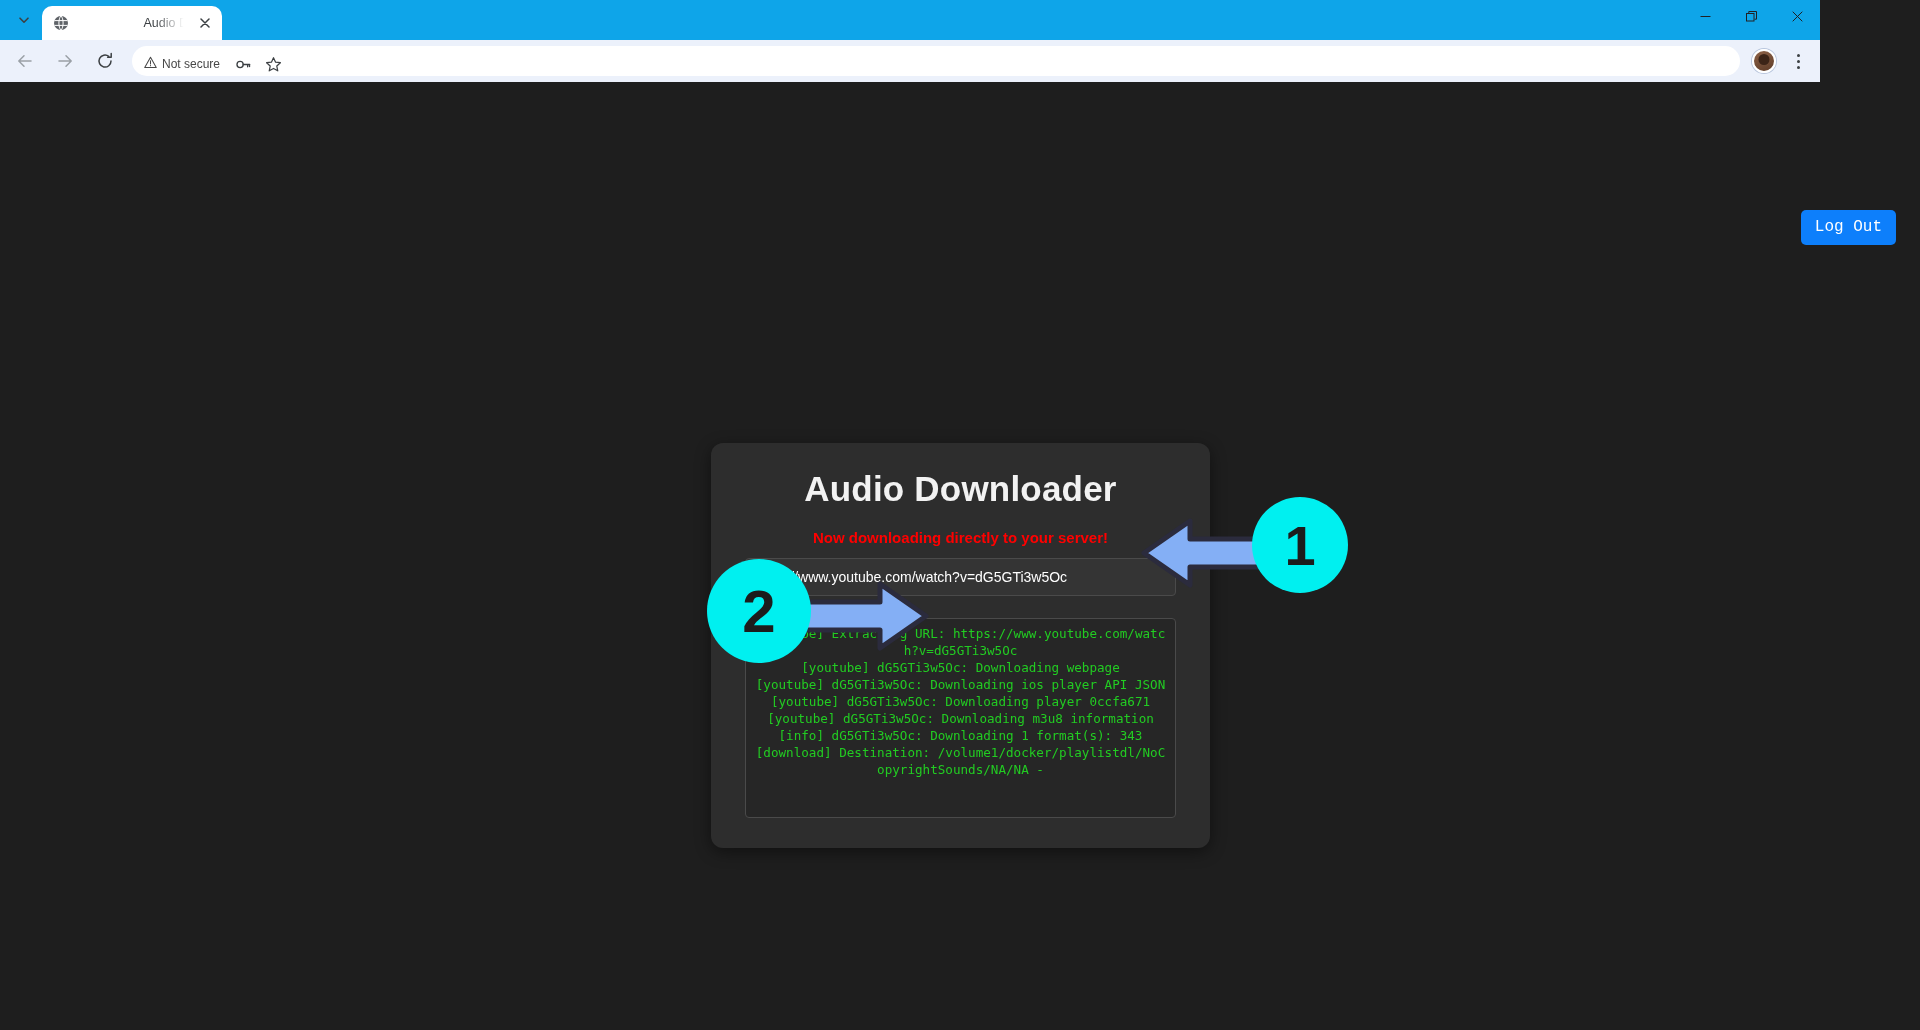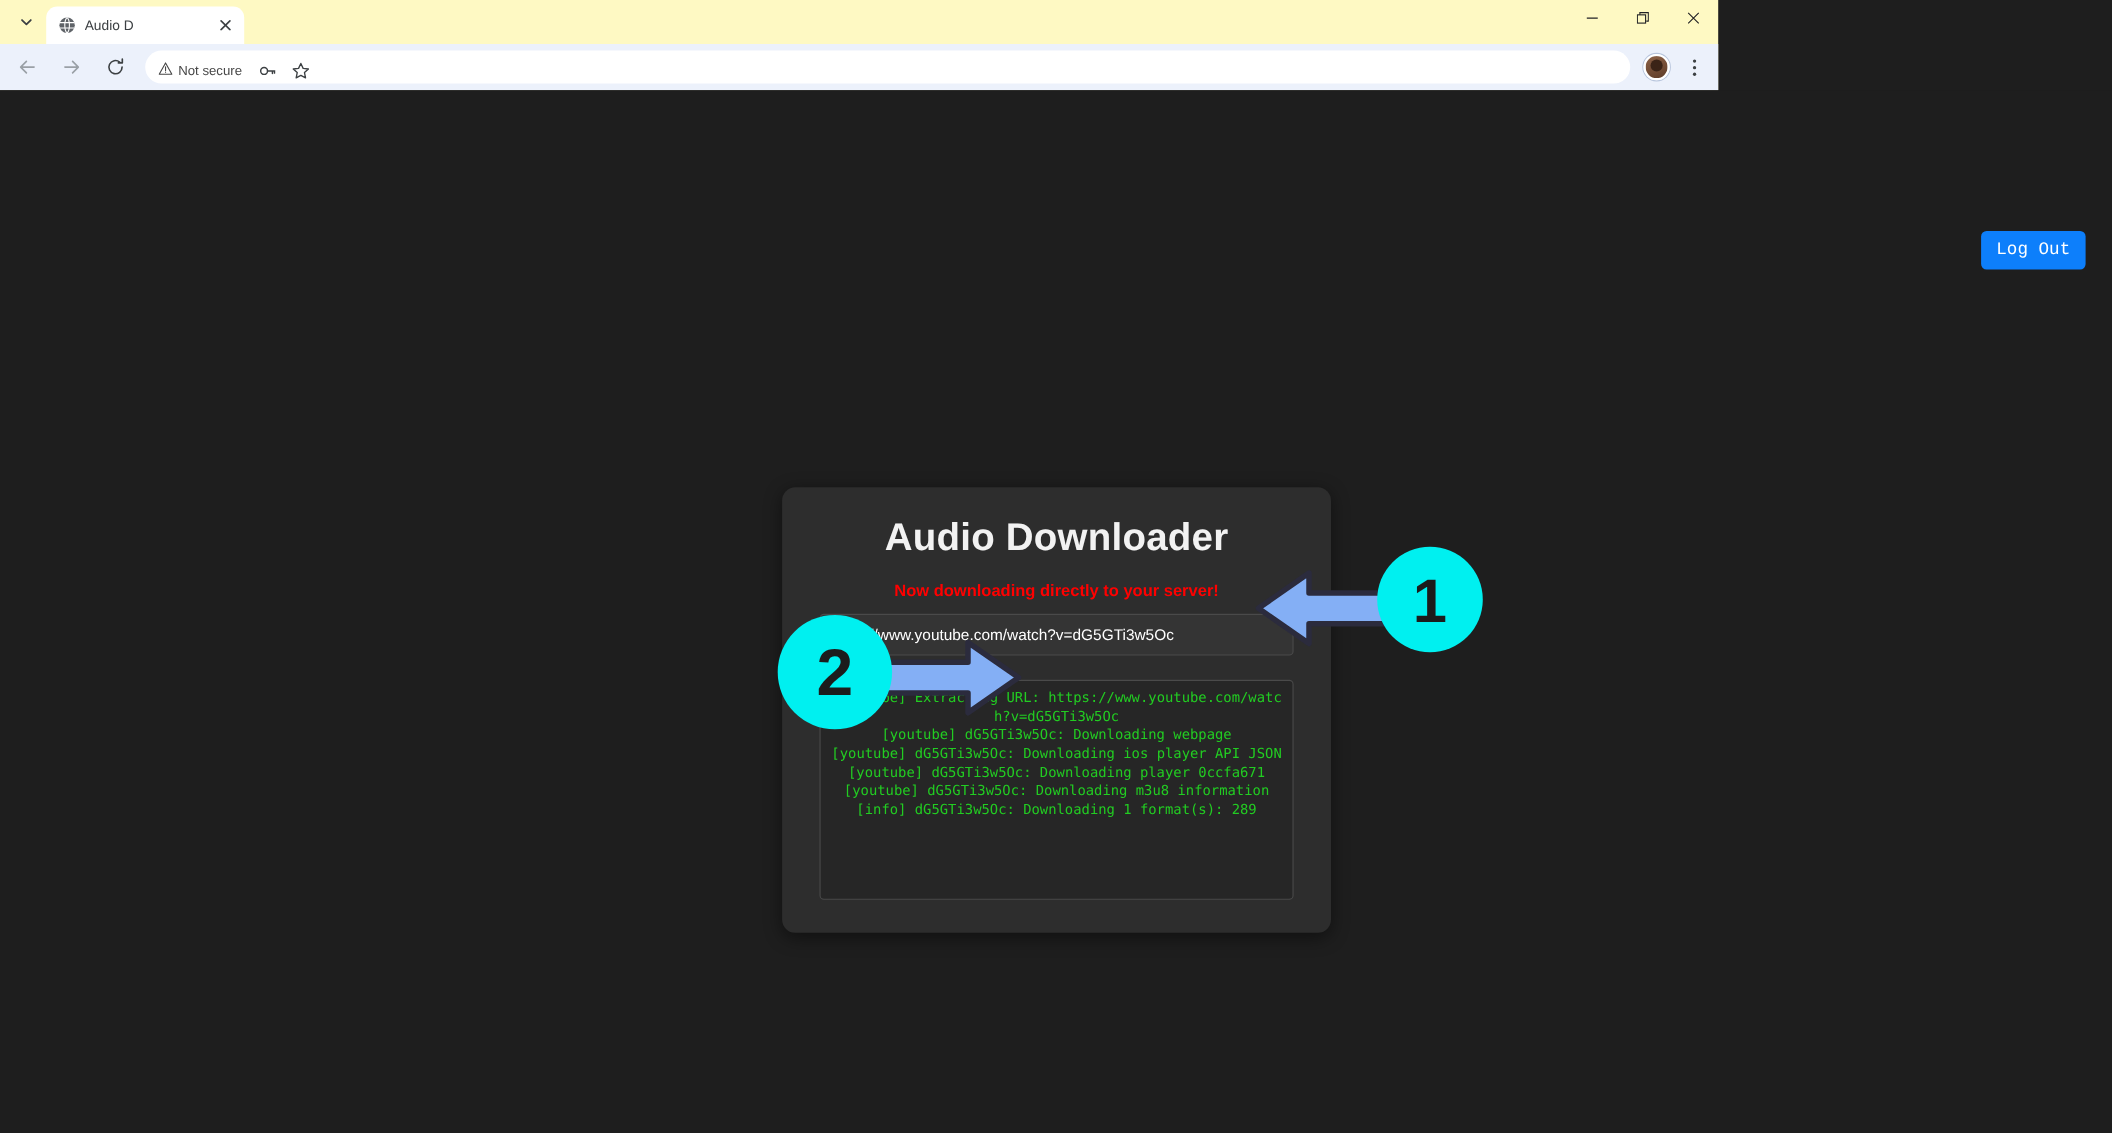--- a/index.html
+++ b/index.html
@@ -8,23 +8,24 @@
   html, body {
     width: 1920px;
     height: 1030px;
     overflow: hidden;
     font-family: "Liberation Sans", sans-serif;
     background: #1e1e1e;
   }
 
   
   .browser-chrome {
-    width: 1562px;
-    background: #fef9c3;
-    position: relative;
+    width: 1820px;
+    background: #0ea5e9;
+    position: relative;
+    text-align: right;
   }
 
   .tabstrip {
     height: 40px;
     display: flex;
     align-items: flex-end;
     padding-left: 6px;
     position: relative;
   }
 
@@ -425,21 +426,22 @@
 
     <input class="url-input" type="text" value="https://www.youtube.com/watch?v=dG5GTi3w5Oc" style="">
 
 
     <div class="console" id="console-output">
         <div class="console-line">[youtube] Extracting URL: https://www.youtube.com/watch?v=dG5GTi3w5Oc</div>
         <div class="console-line">[youtube] dG5GTi3w5Oc: Downloading webpage</div>
         <div class="console-line">[youtube] dG5GTi3w5Oc: Downloading ios player API JSON</div>
         <div class="console-line">[youtube] dG5GTi3w5Oc: Downloading player 0ccfa671</div>
         <div class="console-line">[youtube] dG5GTi3w5Oc: Downloading m3u8 information</div>
-        <div class="console-line">[info] dG5GTi3w5Oc: Downloading 1 format(s): 289</div>
+        <div class="console-line">[info] dG5GTi3w5Oc: Downloading 1 format(s): 343</div>
+        <div class="console-line">[download] Destination: /volume1/docker/playlistdl/NoCopyrightSounds/NA/NA -</div>
       </div>
   </div>
 
   <div class="annot" style="left:0;top:0;width:1920px;height:948px;">
 
     <svg class="arrow-svg" id="arrow-1" width="130" height="72" viewBox="0 0 130 72">
       <path d="M128 22 H50 V4 L4 36 L50 68 V50 H128 Z" fill="#84aff5" stroke="#2b2b3d" stroke-width="5" stroke-linejoin="round"></path>
     </svg>
     <div class="badge" id="badge-1">1</div>
 

